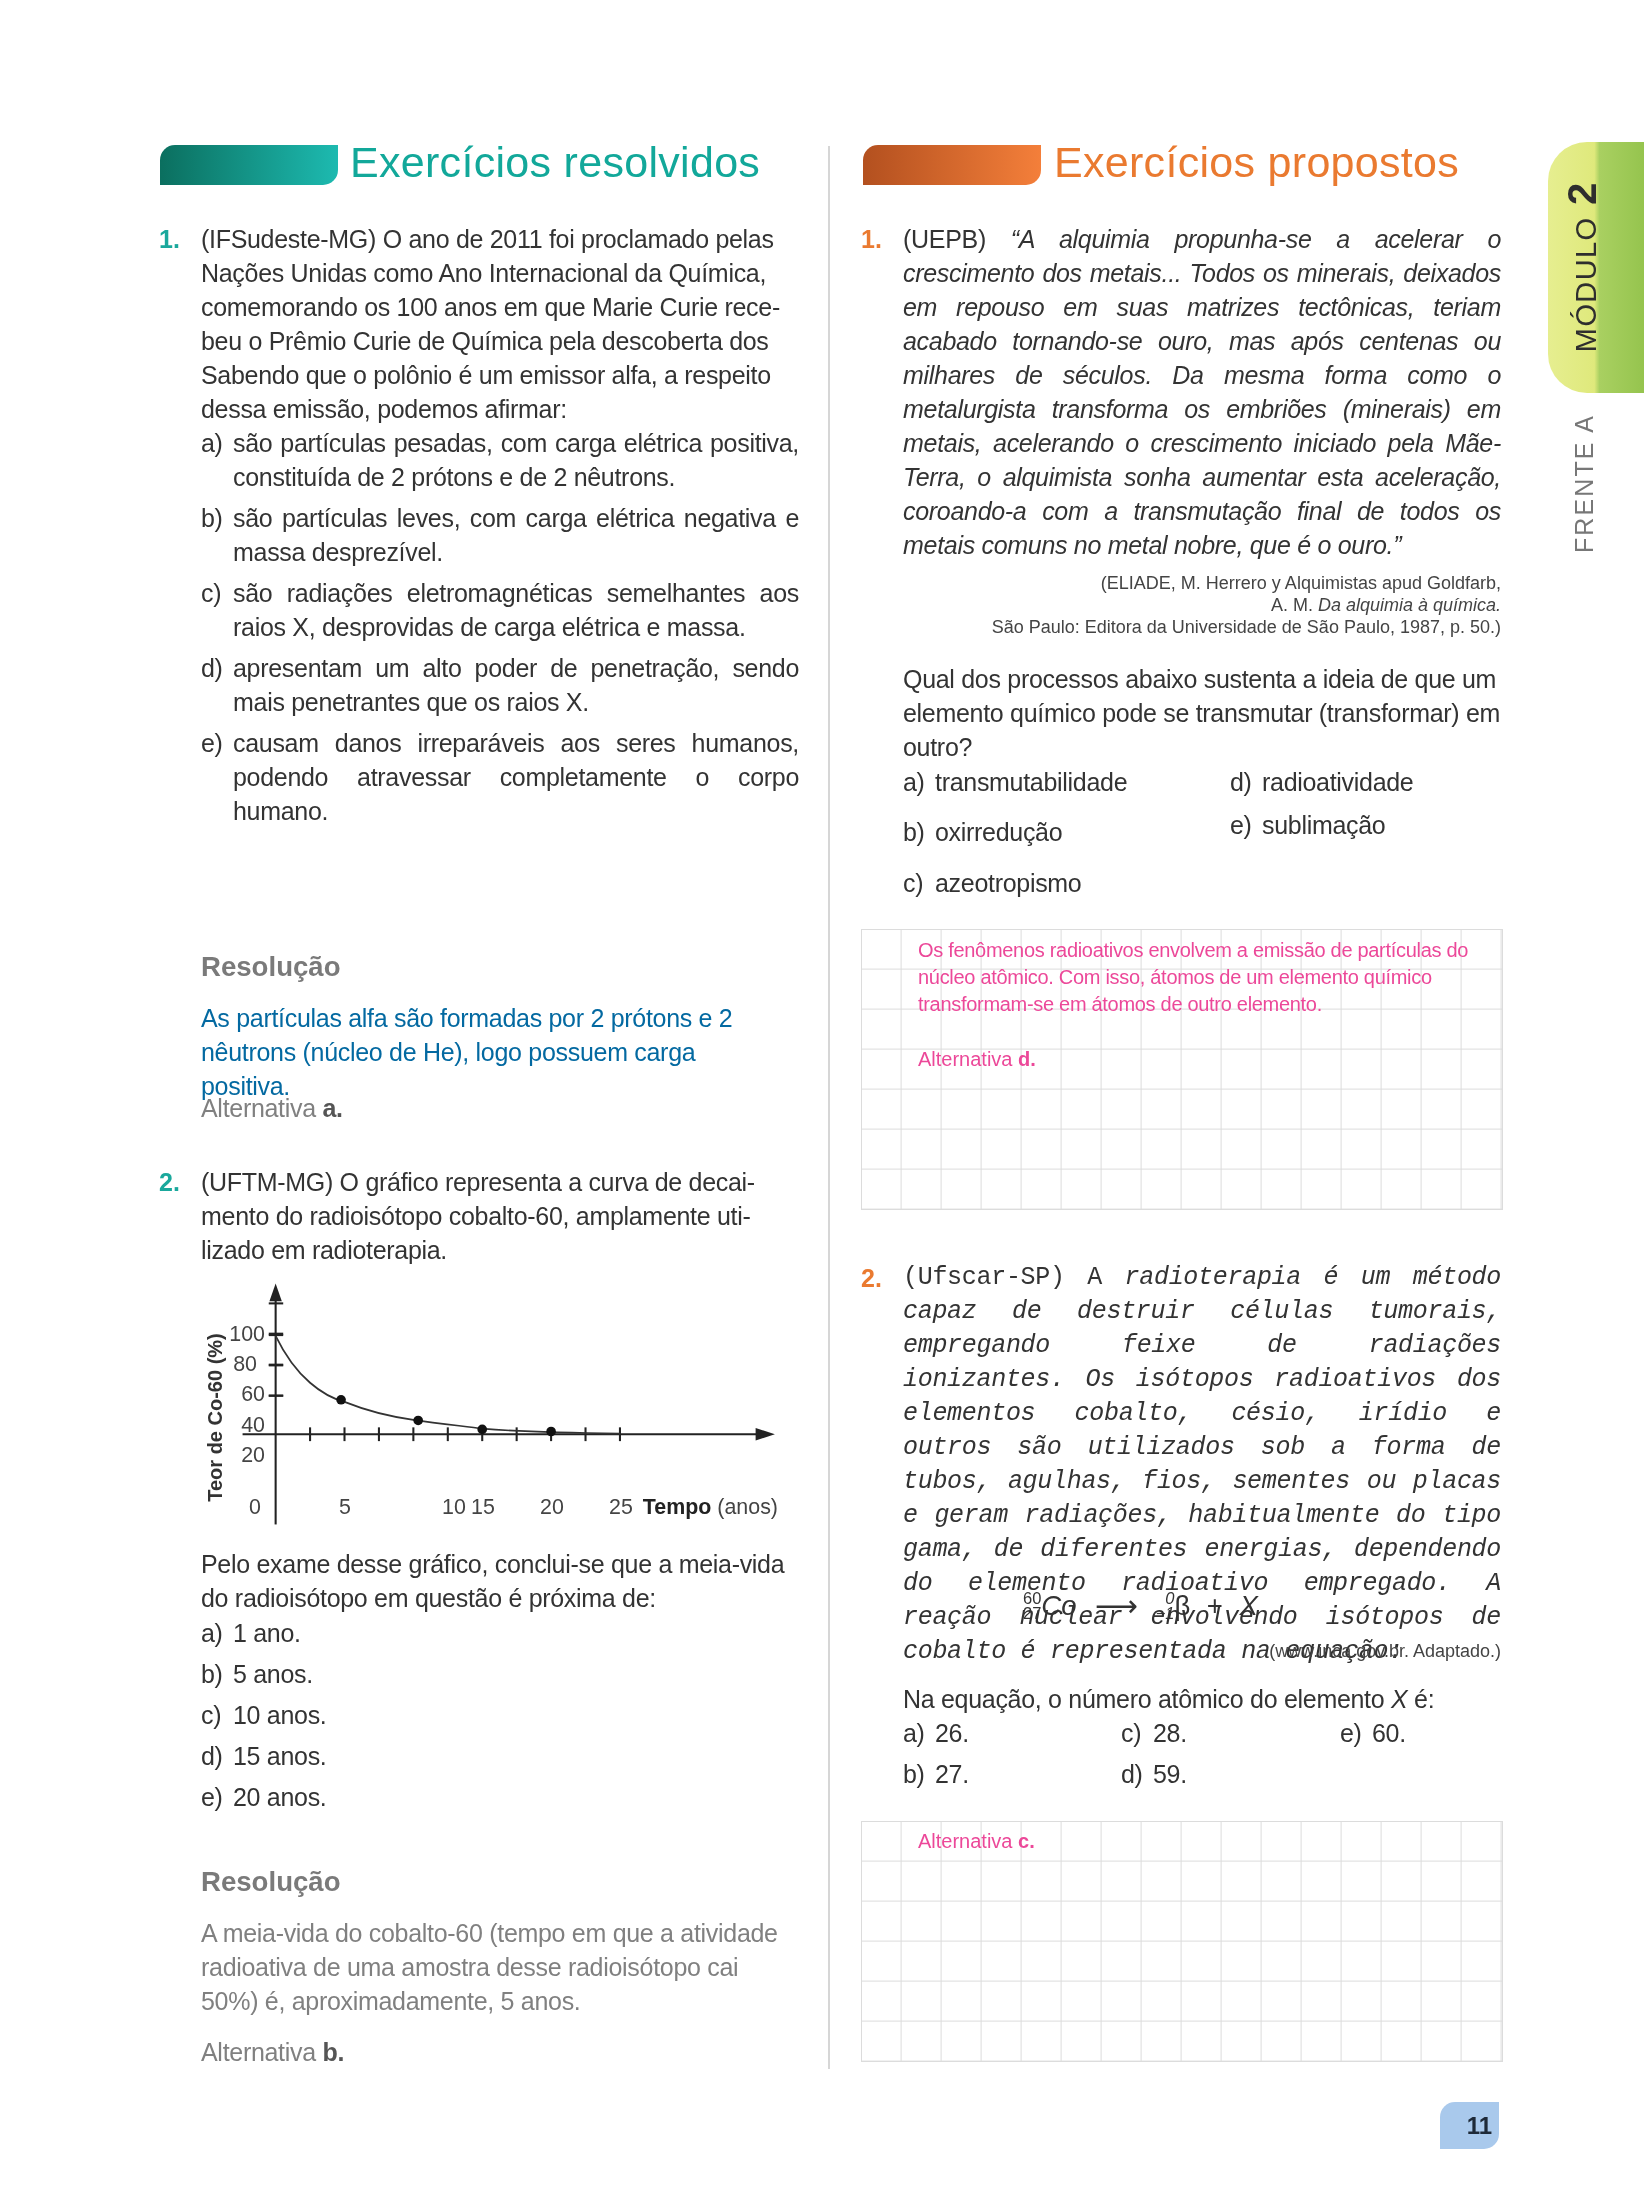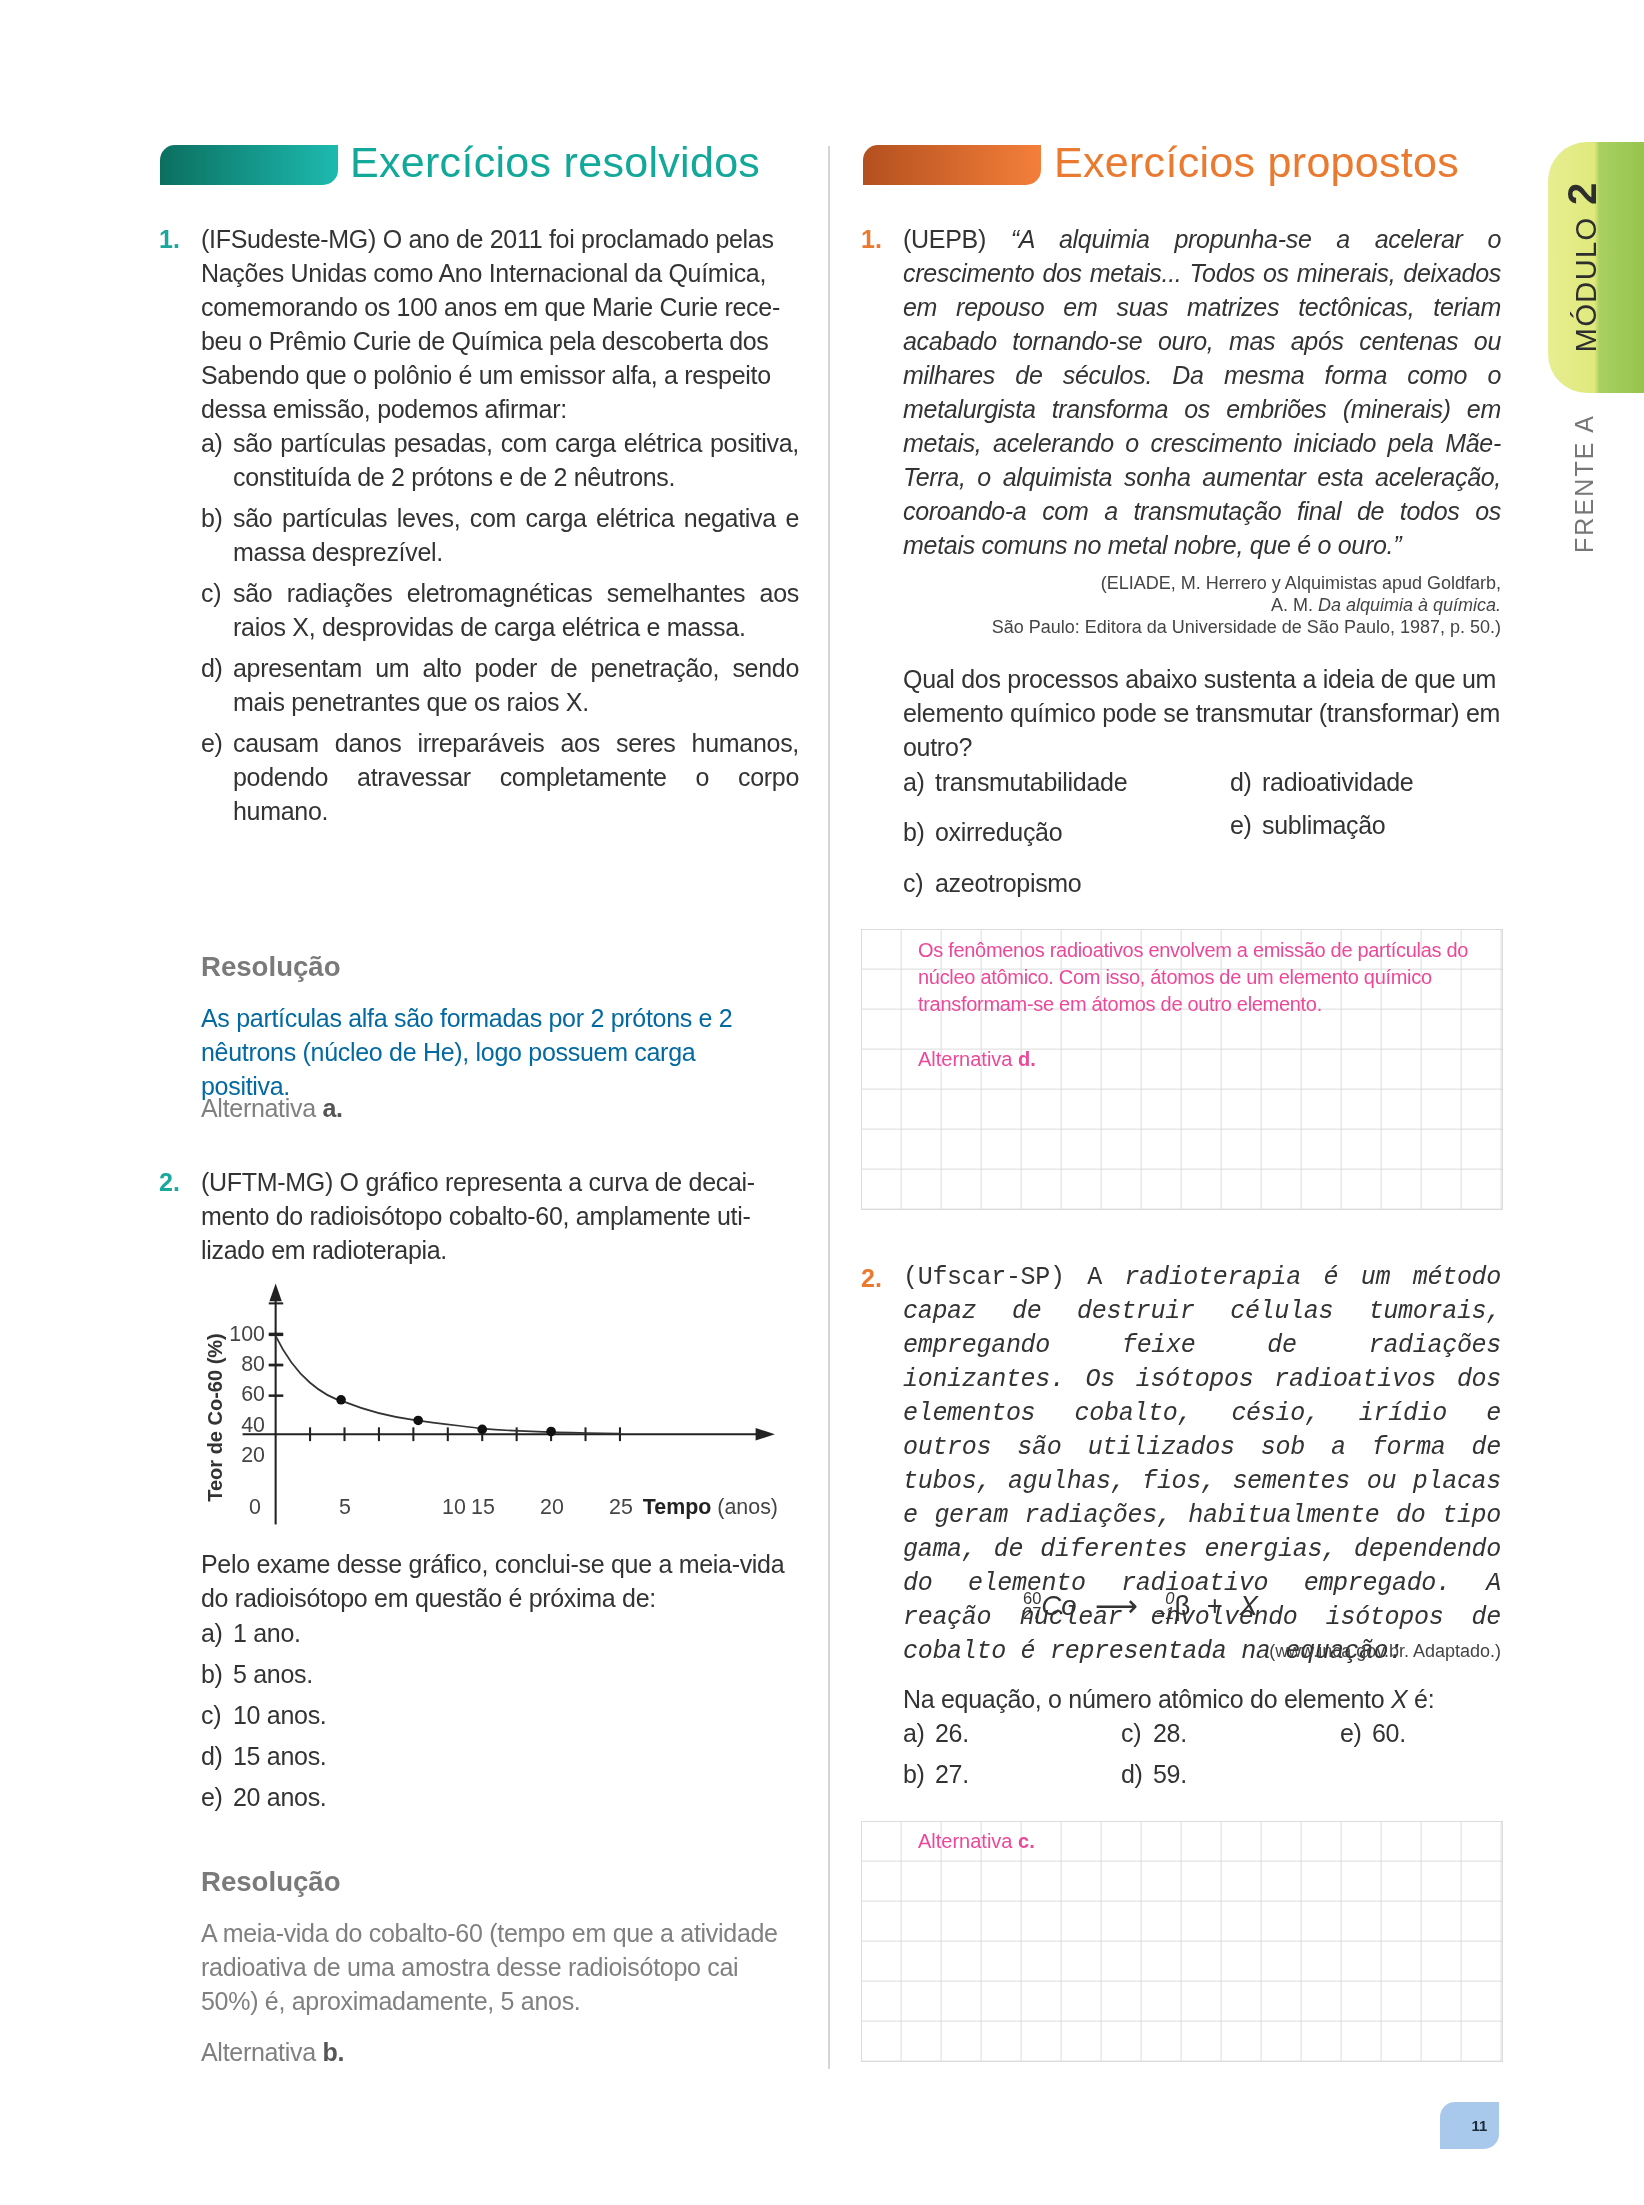--- a/index.html
+++ b/index.html
@@ -135,21 +135,21 @@
     <circle cx="420" cy="214" r="7"></circle>
     <circle cx="520" cy="217" r="7"></circle>
   </g>
 </svg>
 
 <div class="abs" style="left:164px; top:1335px; width:103px; height:165px; display:flex; align-items:center; justify-content:center;">
   <div style="transform:rotate(-90deg); white-space:nowrap; font-size:20px; font-weight:bold; color:#333;">Teor de Co-60 (%)</div>
 </div>
 <div class="abs" style="left:226px; top:0; font-size:21.4px; color:#444; text-align:right; width:39px;">
   <div class="abs" style="top:1322px; right:0;">100</div>
-  <div class="abs" style="top:1352px; right:0;">80</div>
+  <div class="abs" style="top:1352px; right:8px;">80</div>
   <div class="abs" style="top:1382px; right:0;">60</div>
   <div class="abs" style="top:1413px; right:0;">40</div>
   <div class="abs" style="top:1443px; right:0;">20</div>
 </div>
 <div class="abs" style="left:0; top:1495px; font-size:21.4px; color:#444;">
   <div class="abs" style="left:249px;">0</div>
   <div class="abs" style="left:339px;">5</div>
   <div class="abs" style="left:394px;margin-left:48px;">10</div>
   <div class="abs" style="left:471px;">15</div>
   <div class="abs" style="left:540px;">20</div>
@@ -282,15 +282,15 @@
     </div>
 </div>
 
 <div class="grid" style="left:861px; top:1821px; width:642px; height:241px;"></div>
 <div class="abs blue" style="left:918px; top:1828px; font-size:20px; line-height:27.6px;">
   <span>Alternativa </span><b>c.</b>
 </div>
 
 <div class="abs" style="left:1440px; top:2102px; width:59px; height:47px; background:#a9c9ec; border-radius:15px 0 15px 0;
             display:flex; align-items:center; justify-content:center;">
-  <span style="font-size:15px; font-weight:bold; color:#1e2a38;margin-left:20px;">11</span>
+  <span style="font-size:24px; font-weight:bold; color:#1e2a38;margin-left:20px;">11</span>
 </div>
 
 
 </body></html>

